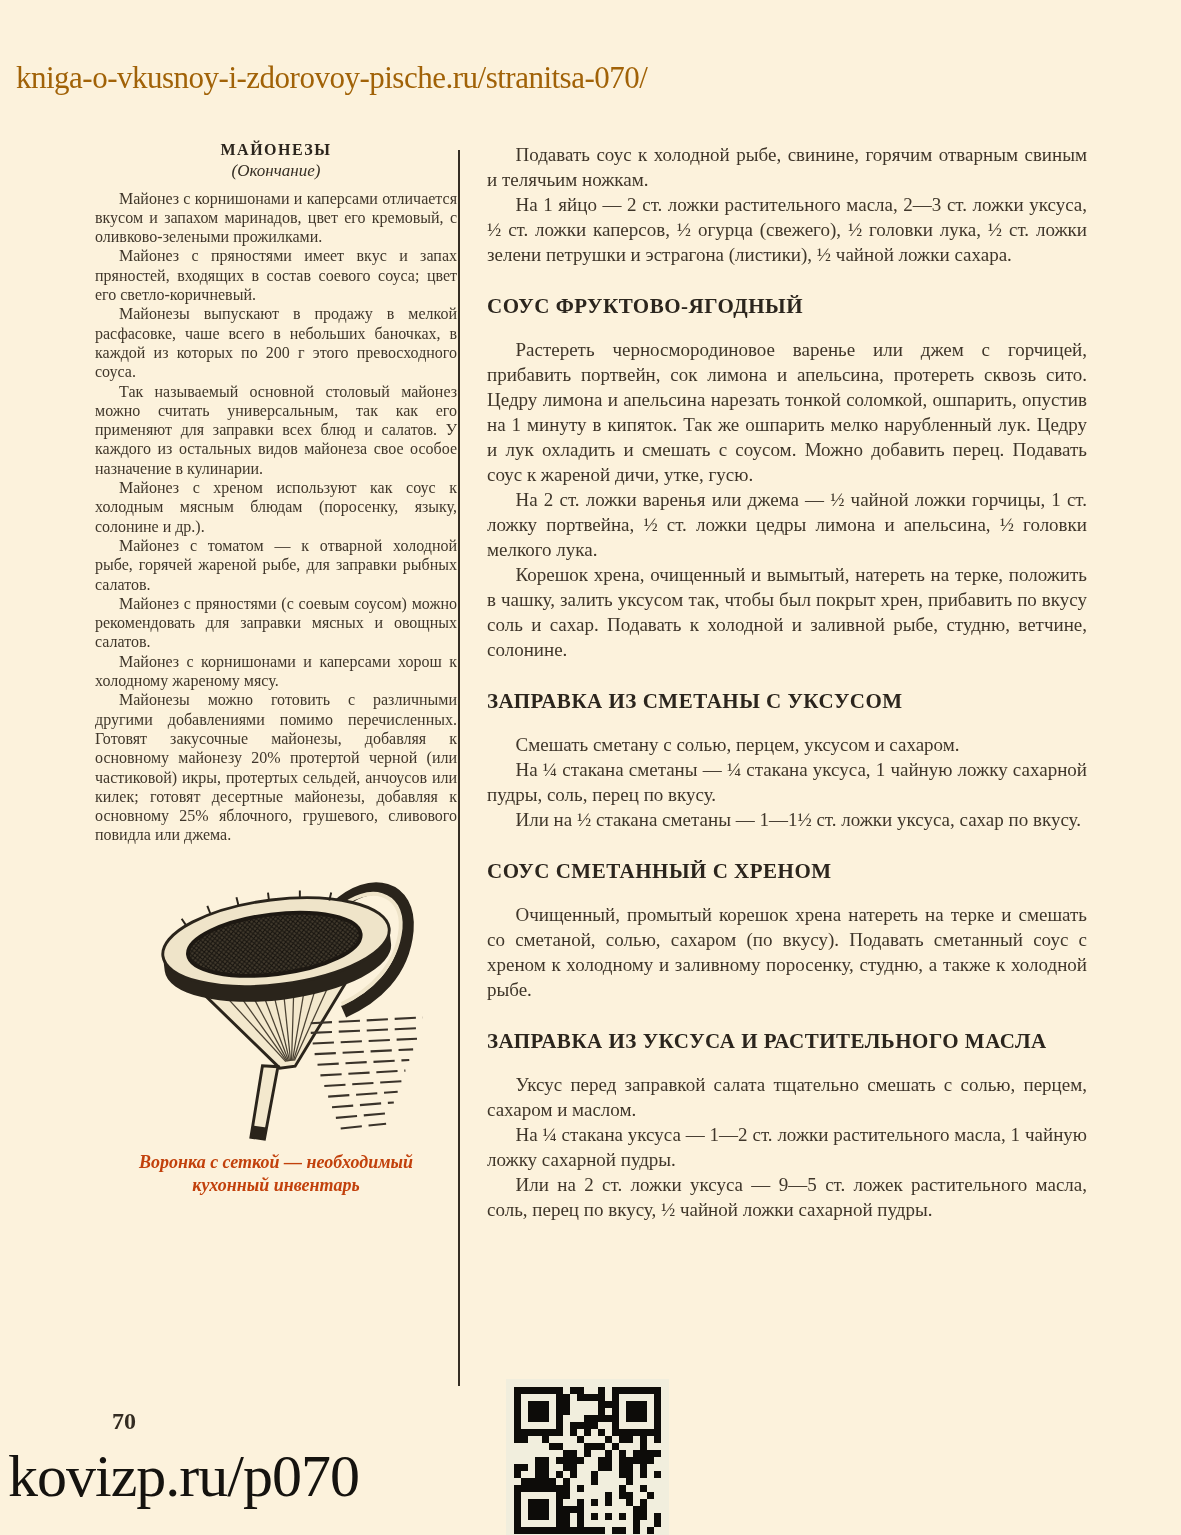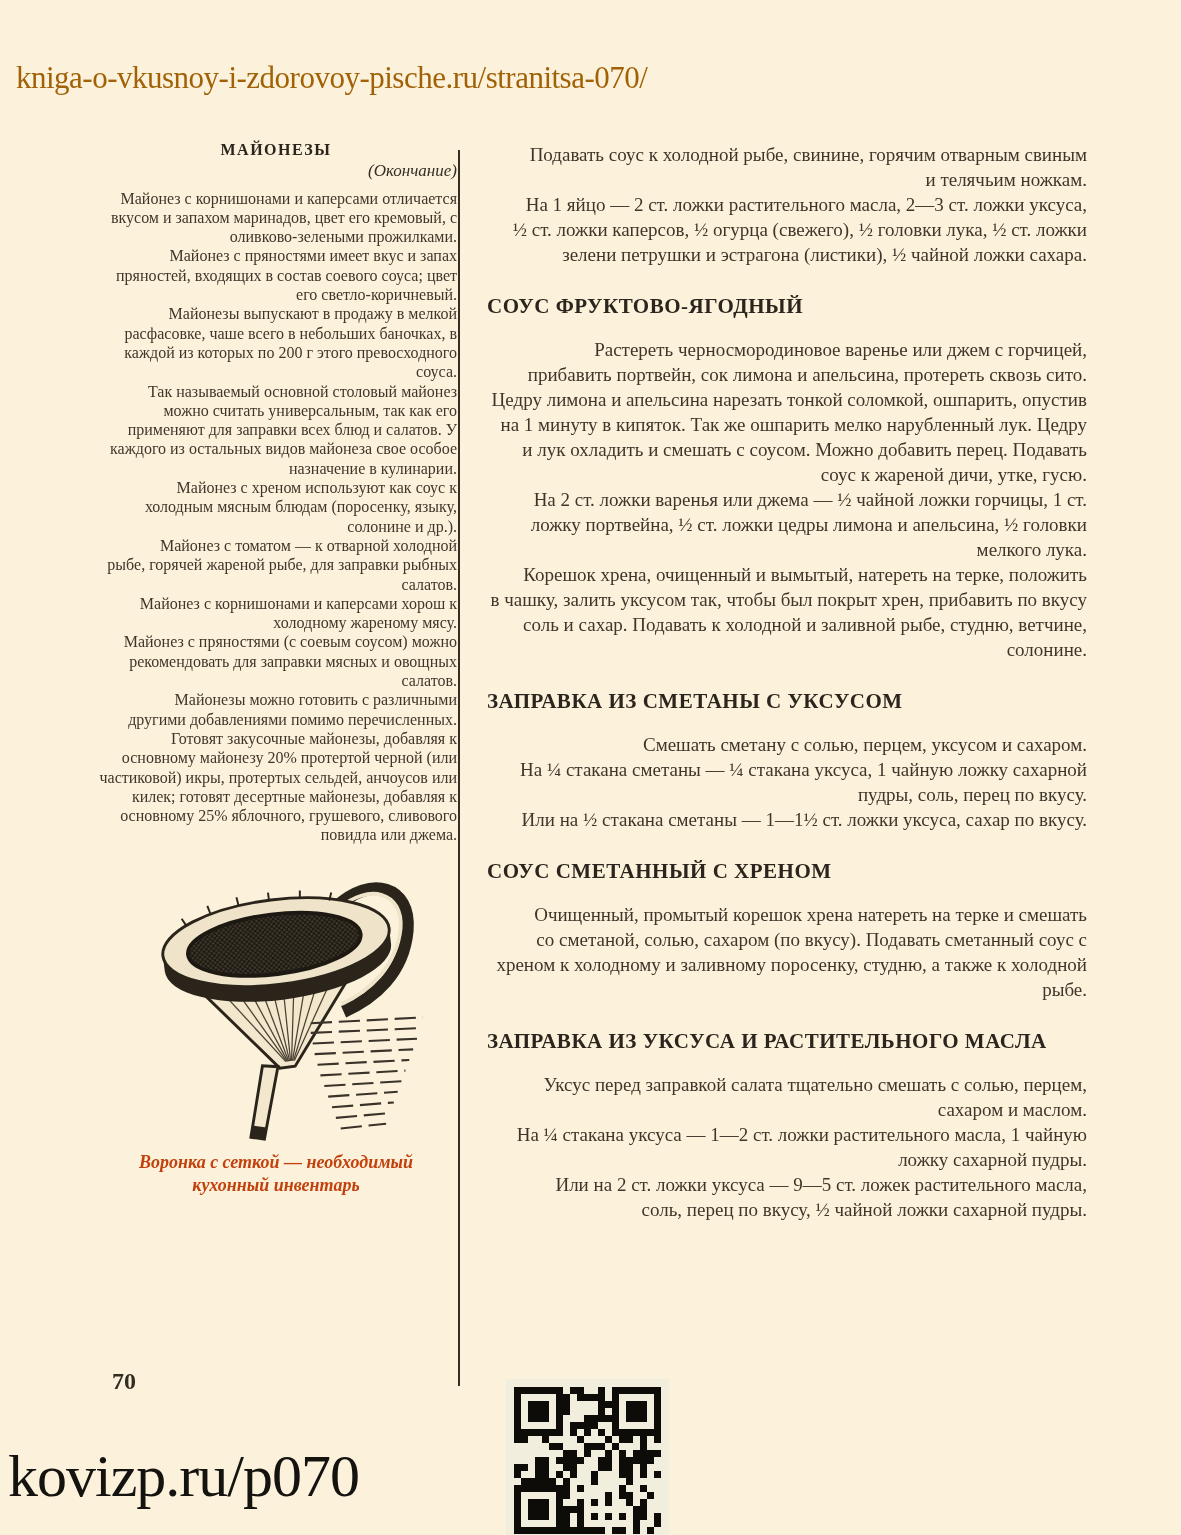--- a/index.html
+++ b/index.html
@@ -25,21 +25,21 @@
   .col-left{
     position:absolute;left:95px;top:140px;width:362px;
     font-size:16px;line-height:19.3px;text-align:justify;
     hyphens:auto;-webkit-hyphens:auto;
   }
   .col-right{
     position:absolute;left:487px;top:142px;width:600px;
     font-size:19px;line-height:25px;text-align:justify;
     hyphens:auto;-webkit-hyphens:auto;
   }
-  .col-left p, .col-right p{margin:0;text-indent:1.5em;text-align:right;}
+  .col-left p, .col-right p{margin:0;text-indent:1.5em;}
   h1.sec{
     margin:0 0 2px 0;text-align:center;text-indent:0;
     font-size:16px;font-weight:bold;letter-spacing:1.5px;color:#2b251d;
   }
   .subtitle{
     text-align:center;text-indent:0 !important;
     font-style:italic;font-size:17px;margin:2px 0 8px 0 !important;color:#352e24;
   }
   h2.sec{
     margin:26px 0 18px 0;text-indent:0;
@@ -48,21 +48,21 @@
   }
   .illustration{
     display:block;margin:16px auto 6px auto;
   }
   .caption{
     text-align:center;font-weight:bold;font-style:italic;
     font-size:18px;line-height:23px;margin-top:8px;color:#c2410c;
     text-indent:0 !important;
   }
   .page-number{
-    position:absolute;left:112px;top:1368px;
+    position:absolute;left:112px;top:1408px;
     font-size:24px;font-weight:bold;color:#332c22;
   }
   .footer-url{
     position:absolute;left:8px;top:1442px;
     font-size:60px;color:#15130f;letter-spacing:-1px;white-space:nowrap;text-align:center;
   }
   .qr{
     position:absolute;left:506px;top:1379px;
     width:163px;height:163px;background:#f1eedd;
   }
@@ -78,22 +78,22 @@
 
   <div class="col-left">
     <h1 class="sec">МАЙОНЕЗЫ</h1>
     <p class="subtitle">(Окончание)</p>
     <p>Майонез с корнишонами и каперсами отличается вкусом и запахом маринадов, цвет его кремовый, с оливково-зелеными прожилками.</p>
     <p>Майонез с пряностями имеет вкус и запах пряностей, входящих в состав соевого соуса; цвет его светло-коричневый.</p>
     <p>Майонезы выпускают в продажу в мелкой расфасовке, чаше всего в небольших баночках, в каждой из которых по 200 г этого превосходного соуса.</p>
     <p>Так называемый основной столовый майонез можно считать универсальным, так как его применяют для заправки всех блюд и салатов. У каждого из остальных видов майонеза свое особое назначение в кулинарии.</p>
     <p>Майонез с хреном используют как соус к холодным мясным блюдам (поросенку, языку, солонине и др.).</p>
     <p>Майонез с томатом — к отварной холодной рыбе, горячей жареной рыбе, для заправки рыбных салатов.</p>
+    <p>Майонез с пряностями (с соевым соусом) можно рекомендовать для заправки мясных и овощных салатов.</p>
     <p>Майонез с корнишонами и каперсами хорош к холодному жареному мясу.</p>
-    <p>Майонез с пряностями (с соевым соусом) можно рекомендовать для заправки мясных и овощных салатов.</p>
     <p>Майонезы можно готовить с различными другими добавлениями помимо перечисленных. Готовят закусочные майонезы, добавляя к основному майонезу 20% протертой черной (или частиковой) икры, протертых сельдей, анчоусов или килек; готовят десертные майонезы, добавляя к основному 25% яблочного, грушевого, сливового повидла или джема.</p>
 
     <svg class="illustration" width="310" height="282" viewBox="0 0 320 292">
       <defs>
         <pattern id="mesh" patternUnits="userSpaceOnUse" width="5" height="5">
           <rect width="5" height="5" fill="#433b2e"></rect>
           <path d="M0 0 L5 5 M5 0 L0 5" stroke="#16130e" stroke-width="1.1"></path>
         </pattern>
       </defs>
 

